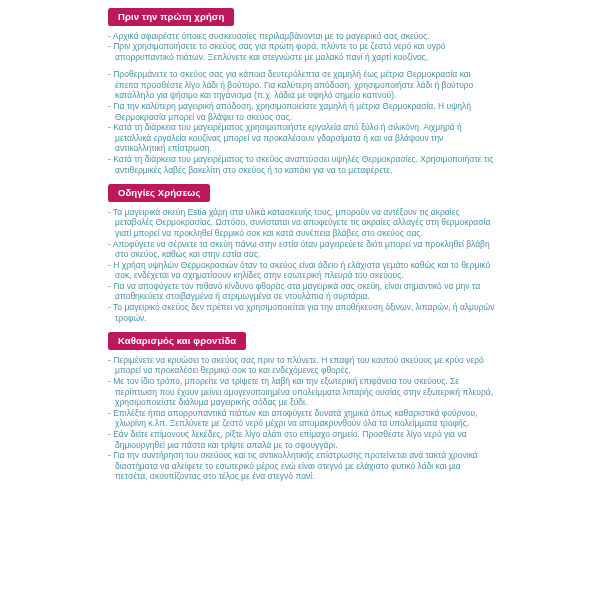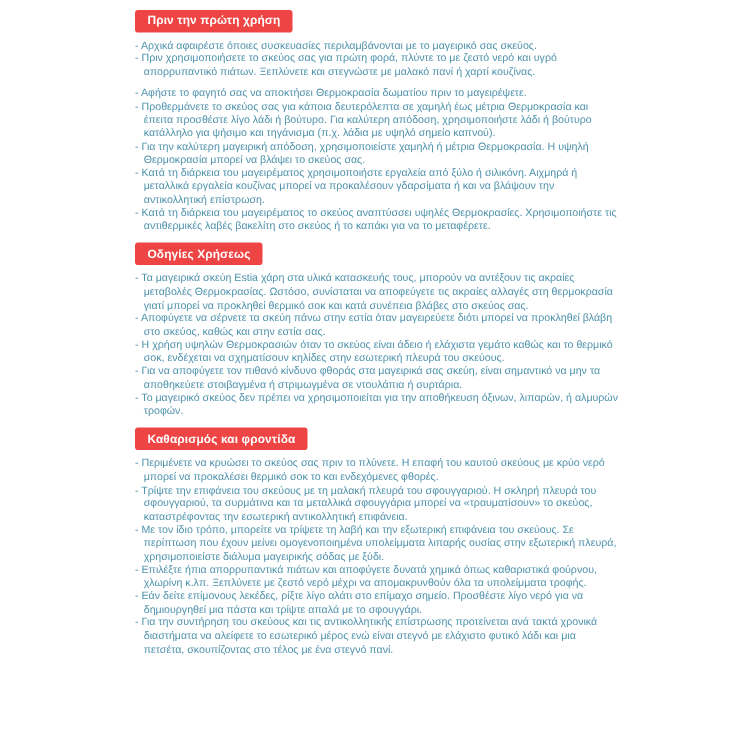--- a/index.html
+++ b/index.html
@@ -11,21 +11,21 @@
     position: relative;
   }
   .content {
     position: absolute;
     left: 108px; top: 6px;
     width: 387px;
   }
   .section { margin-bottom: 7px; }
   .badge {
     display: inline-block;
-    background: #ef4444;
+    background: #be185d;
     color: #ffffff;
     font-size: 9.5px;
     font-weight: bold;
     line-height: 1;
     padding: 4.5px 10px 4px 10px;
     border-radius: 2.5px;
     margin-bottom: 5px;
     letter-spacing: 0.1px;
   }
   ul.bullets {
@@ -48,21 +48,20 @@
   <section class="section">
     <div class="badge">Πριν την πρώτη χρήση</div>
     <ul class="bullets">
         <li><span>Αρχικά αφαιρέστε όποιες συσκευασίες περιλαμβάνονται με το μαγειρικό σας σκεύος.</span></li>
         <li><span>Πριν χρησιμοποιήσετε το σκεύος σας για πρώτη φορά, πλύντε το με ζεστό νερό και υγρό απορρυπαντικό πιάτων. Ξεπλύνετε και στεγνώστε με μαλακό πανί ή χαρτί κουζίνας.</span></li>
       </ul>
   </section>
 
   <section class="section">
     <ul class="bullets">
-        <li><span>Αφήστε το φαγητό σας να αποκτήσει Θερμοκρασία δωματίου πριν το μαγειρέψετε.</span></li>
         <li><span>Προθερμάνετε το σκεύος σας για κάποια δευτερόλεπτα σε χαμηλή έως μέτρια Θερμοκρασία και έπειτα προσθέστε λίγο λάδι ή βούτυρο. Για καλύτερη απόδοση, χρησιμοποιήστε λάδι ή βούτυρο κατάλληλο για ψήσιμο και τηγάνισμα (π.χ. λάδια με υψηλό σημείο καπνού).</span></li>
         <li><span>Για την καλύτερη μαγειρική απόδοση, χρησιμοποιείστε χαμηλή ή μέτρια Θερμοκρασία. Η υψηλή Θερμοκρασία μπορεί να βλάψει το σκεύος σας.</span></li>
         <li><span>Κατά τη διάρκεια του μαγειρέματος χρησιμοποιήστε εργαλεία από ξύλο ή σιλικόνη. Αιχμηρά ή μεταλλικά εργαλεία κουζίνας μπορεί να προκαλέσουν γδαρσίματα ή και να βλάψουν την αντικολλητική επίστρωση.</span></li>
         <li><span>Κατά τη διάρκεια του μαγειρέματος το σκεύος αναπτύσσει υψηλές Θερμοκρασίες. Χρησιμοποιήστε τις αντιθερμικές λαβές βακελίτη στο σκεύος ή το καπάκι για να το μεταφέρετε.</span></li>
       </ul>
   </section>
 
   <section class="section">
     <div class="badge">Οδηγίες Χρήσεως</div>
     <ul class="bullets">
@@ -71,20 +70,19 @@
         <li><span>Η χρήση υψηλών Θερμοκρασιών όταν το σκεύος είναι άδειο ή ελάχιστα γεμάτο καθώς και το θερμικό σοκ, ενδέχεται να σχηματίσουν κηλίδες στην εσωτερική πλευρά του σκεύους.</span></li>
         <li><span>Για να αποφύγετε τον πιθανό κίνδυνο φθοράς στα μαγειρικά σας σκεύη, είναι σημαντικό να μην τα αποθηκεύετε στοιβαγμένα ή στριμωγμένα σε ντουλάπια ή συρτάρια.</span></li>
         <li><span>Το μαγειρικό σκεύος δεν πρέπει να χρησιμοποιείται για την αποθήκευση όξινων, λιπαρών, ή αλμυρών τροφών.</span></li>
       </ul>
   </section>
 
   <section class="section">
     <div class="badge">Καθαρισμός και φροντίδα</div>
     <ul class="bullets">
         <li><span>Περιμένετε να κρυώσει το σκεύος σας πριν το πλύνετε. Η επαφή του καυτού σκεύους με κρύο νερό μπορεί να προκαλέσει θερμικό σοκ το και ενδεχόμενες φθορές.</span></li>
-        <li><span>Τρίψτε την επιφάνεια του σκεύους με τη μαλακή πλευρά του σφουγγαριού. Η σκληρή πλευρά του σφουγγαριού, τα συρμάτινα και τα μεταλλικά σφουγγάρια μπορεί να «τραυματίσουν» το σκεύος, καταστρέφοντας την εσωτερική αντικολλητική επιφάνεια.</span></li>
         <li><span>Με τον ίδιο τρόπο, μπορείτε να τρίψετε τη λαβή και την εξωτερική επιφάνεια του σκεύους. Σε περίπτωση που έχουν μείνει ομογενοποιημένα υπολείμματα λιπαρής ουσίας στην εξωτερική πλευρά, χρησιμοποιείστε διάλυμα μαγειρικής σόδας με ξύδι.</span></li>
         <li><span>Επιλέξτε ήπια απορρυπαντικά πιάτων και αποφύγετε δυνατά χημικά όπως καθαριστικά φούρνου, χλωρίνη κ.λπ. Ξεπλύνετε με ζεστό νερό μέχρι να απομακρυνθούν όλα τα υπολείμματα τροφής.</span></li>
         <li><span>Εάν δείτε επίμονους λεκέδες, ρίξτε λίγο αλάτι στο επίμαχο σημείο. Προσθέστε λίγο νερό για να δημιουργηθεί μια πάστα και τρίψτε απαλά με το σφουγγάρι.</span></li>
         <li><span>Για την συντήρηση του σκεύους και τις αντικολλητικής επίστρωσης προτείνεται ανά τακτά χρονικά διαστήματα να αλείφετε το εσωτερικό μέρος ενώ είναι στεγνό με ελάχιστο φυτικό λάδι και μια πετσέτα, σκουπίζοντας στο τέλος με ένα στεγνό πανί.</span></li>
       </ul>
   </section>
 </div>
 
 </body></html>

